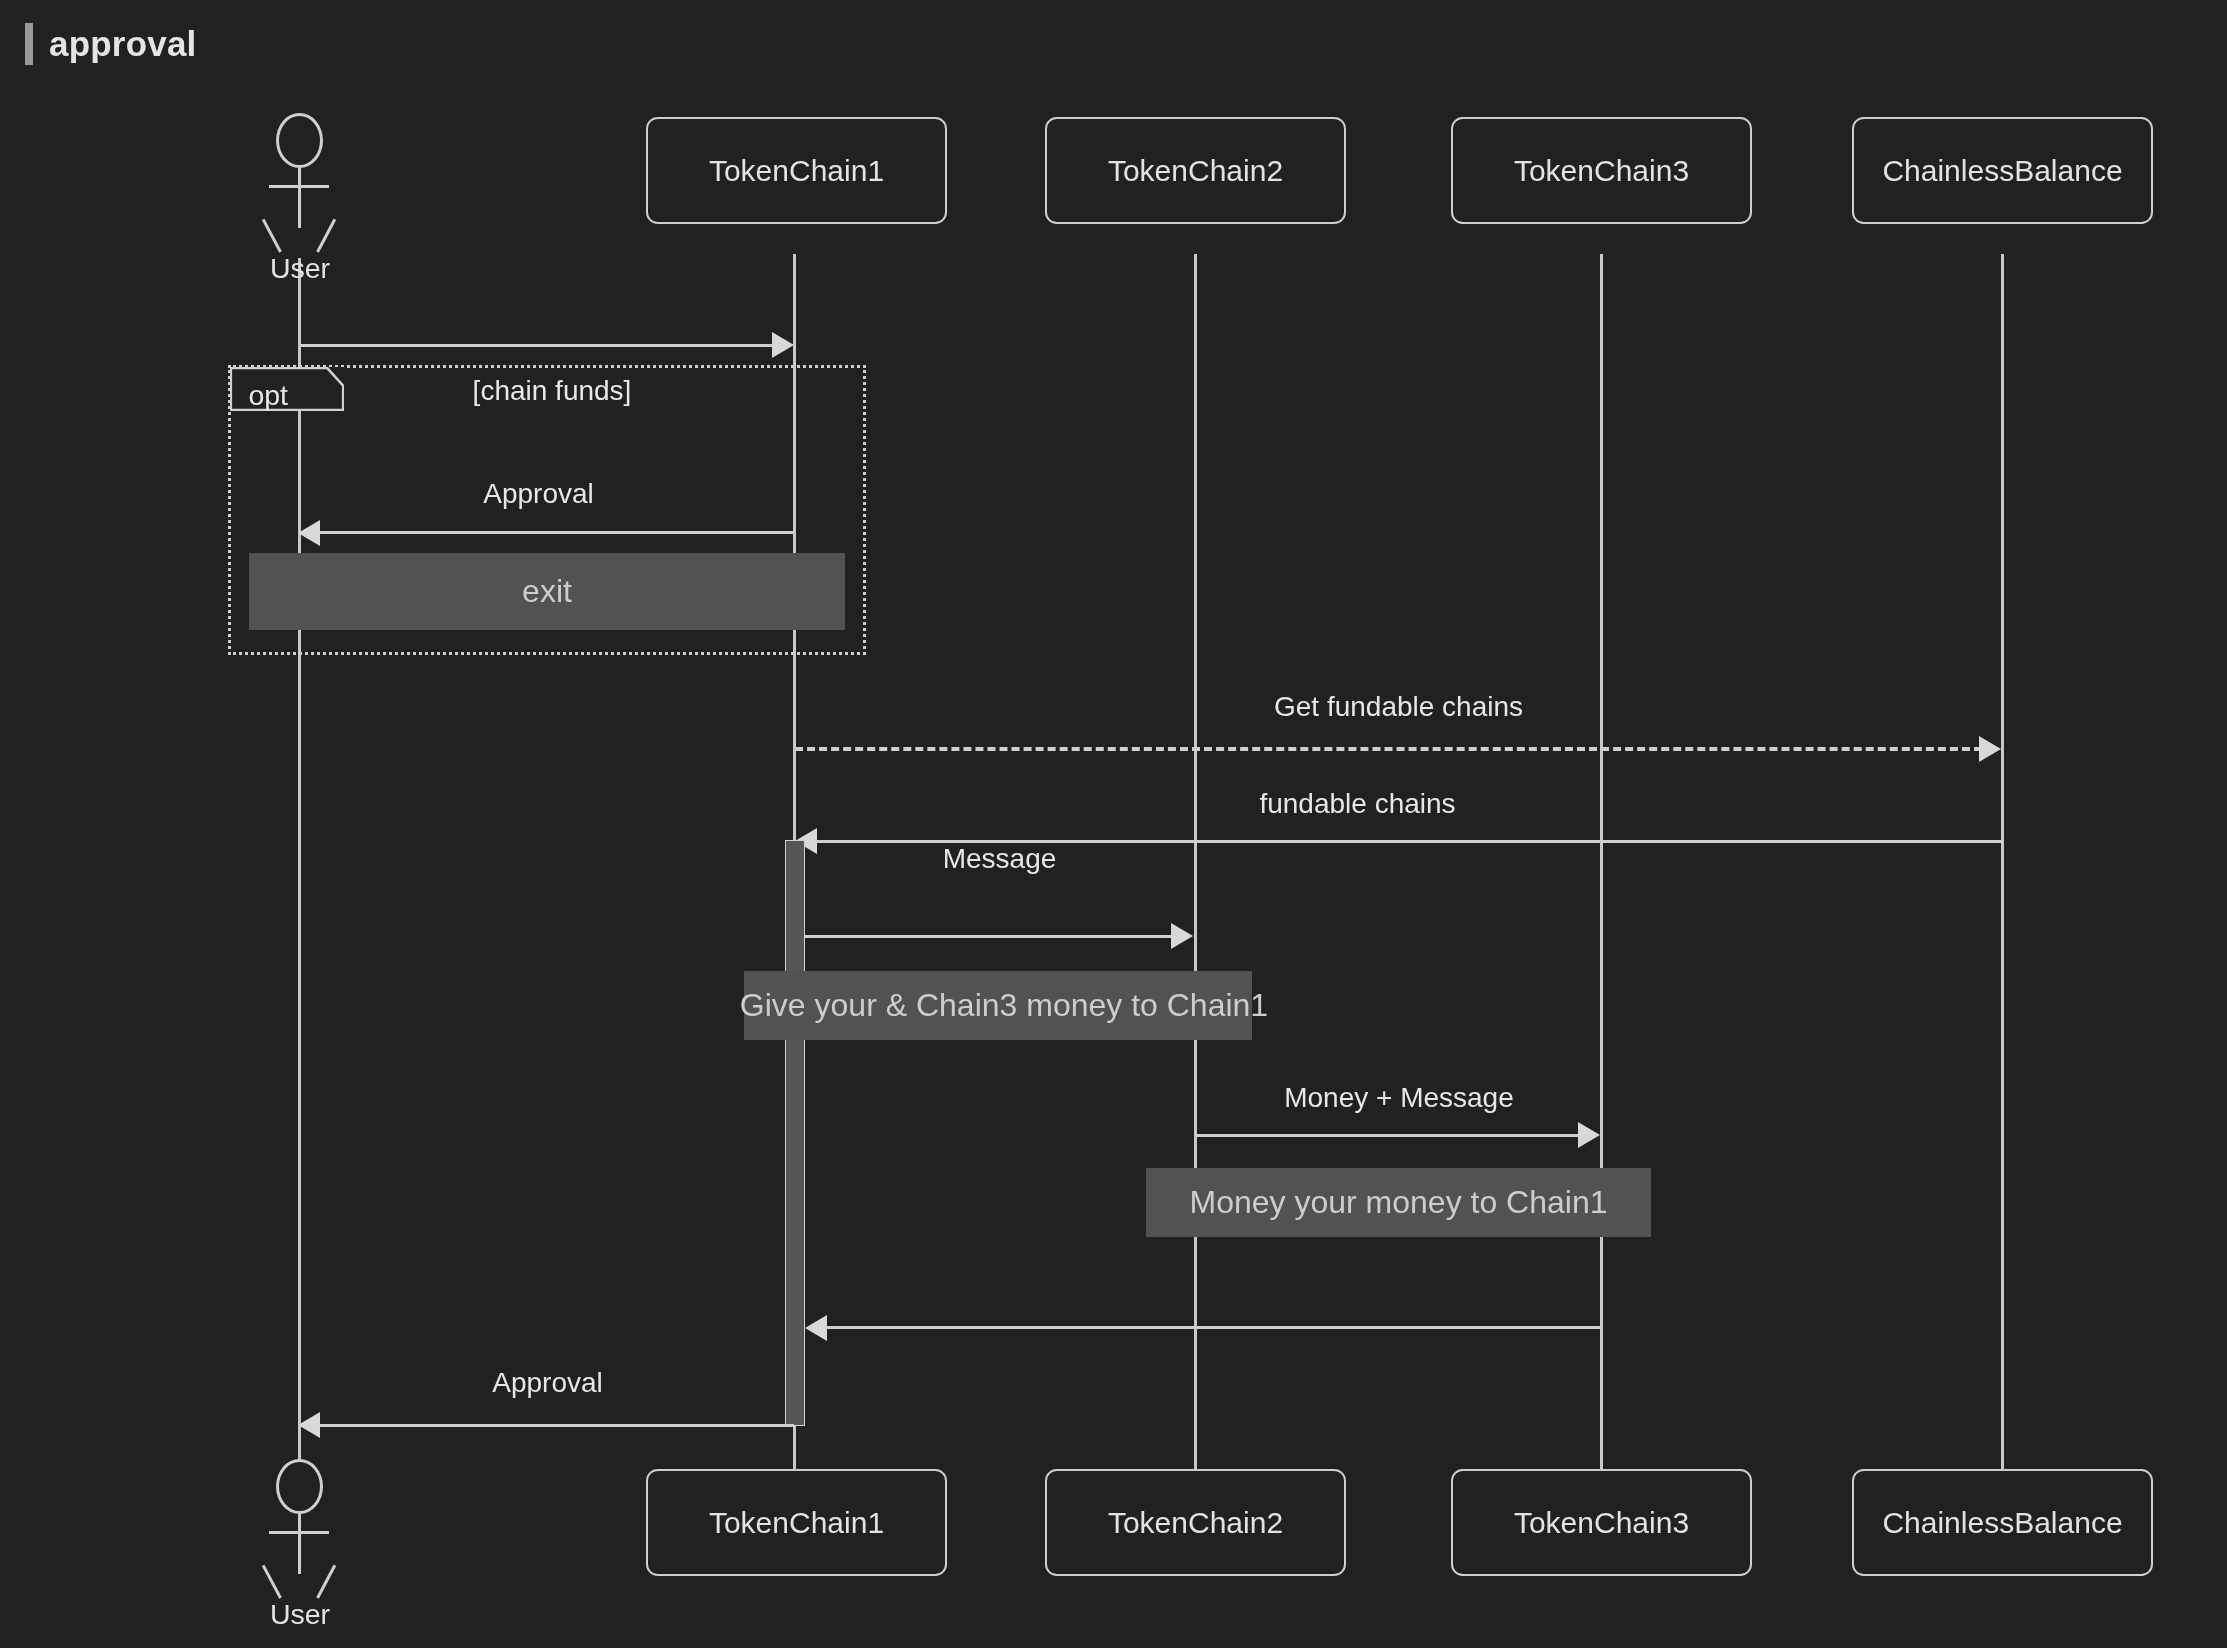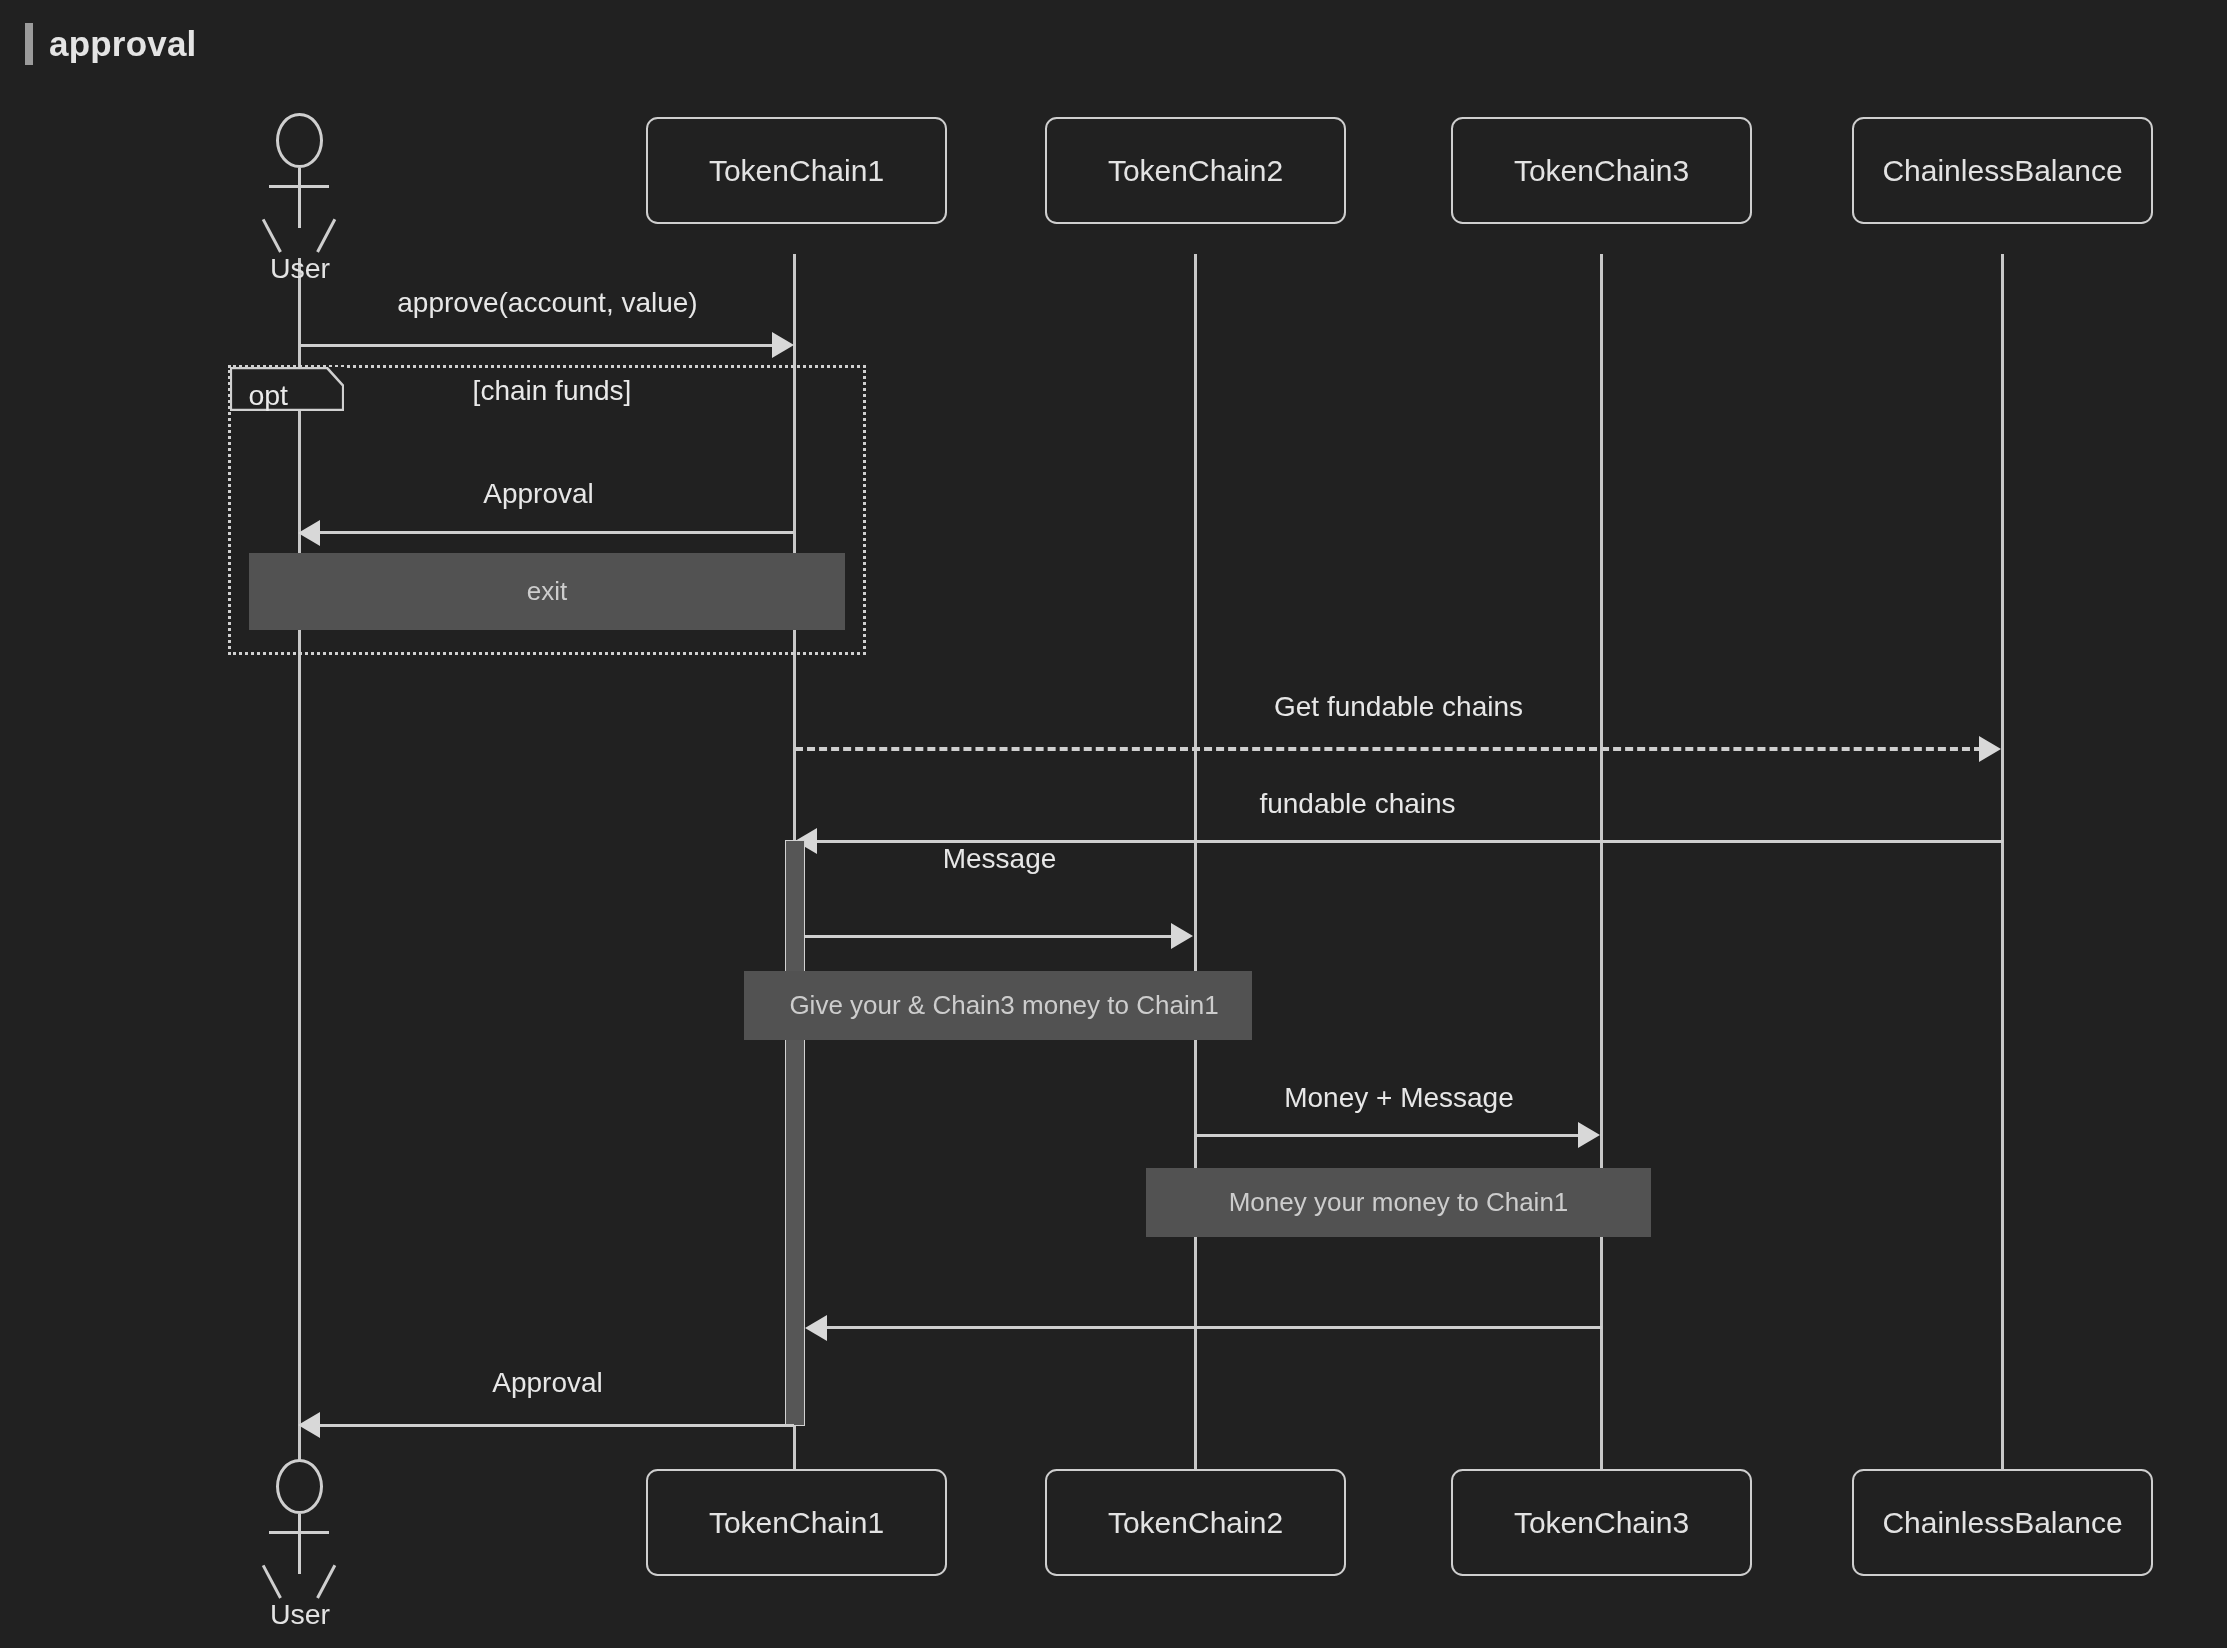--- a/index.html
+++ b/index.html
@@ -129,21 +129,21 @@
   #opt-cond{
     position:absolute; font-size:28px; color:#e9e9e9;
     white-space:nowrap; text-align:center;
   }
 
   
   .note{
     position:absolute; box-sizing:border-box;
     background:#525252;
     display:flex; align-items:center; justify-content:center;
-    font-size:26px; color:#cdcdcd; white-space:nowrap;
+    font-size:32px; color:#cdcdcd; white-space:nowrap;
   }
 </style>
 </head>
 <body>
 
 <div id="stage">
 
   <div id="titlebar">
     <div id="title-accent"></div>
     <div id="title-text">approval</div>
@@ -170,21 +170,20 @@
   <div class="pbox" style="left:1045px; top:117px; width:301px; height:107px;">
     <span>TokenChain2</span>
   </div>
   <div class="pbox" style="left:1451px; top:117px; width:301px; height:107px;">
     <span>TokenChain3</span>
   </div>
   <div class="pbox" style="left:1852px; top:117px; width:301px; height:107px;">
     <span>ChainlessBalance</span>
   </div>
 
-  <div class="msglabel" style="left:300px; top:287px; width:495px;">approve(account, value)</div>
   <div class="msgline" style="left:300px; top:344px; width:477px;"></div>
   <div class="arrowhead right" style="left:772px; top:332px;"></div>
 
   <div id="opt-frame" style="left:228px; top:365px; width:638px; height:290px;"></div>
 
   <div id="opt-tab" style="left:230px; top:367px; width:114px; height:44px;">
     <svg class="tabsvg" width="114" height="44" viewBox="0 0 136 52">
       <path d="M1,1 H116 L135,22 V51 H1 Z" fill="#212121" stroke="#d0d0d0" stroke-width="3"></path>
     </svg>
     <div id="opt-tab-label">opt</div>

